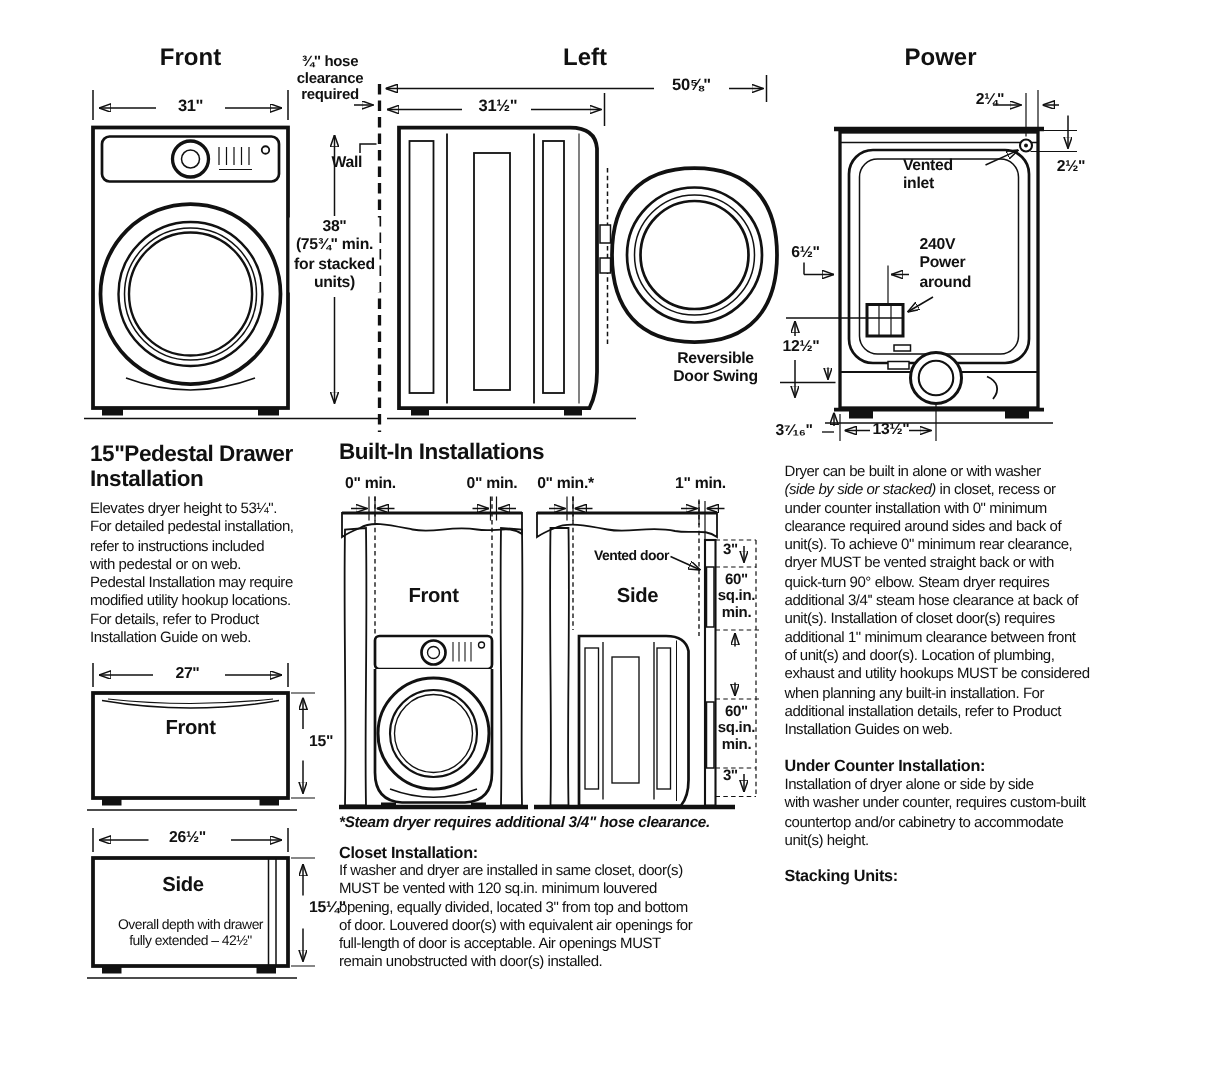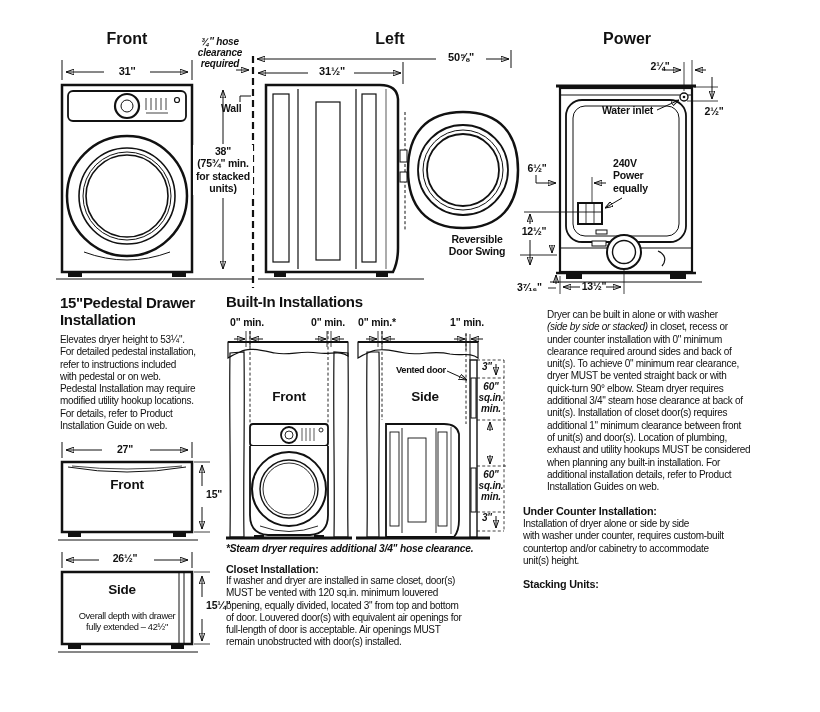--- a/index.html
+++ b/index.html
@@ -15,21 +15,21 @@
   .d{stroke-dasharray:3 2.2}.wd{stroke-dasharray:7 4}
   .lbl{position:absolute;font-weight:bold;font-size:10.5px;line-height:1.18;
        letter-spacing:-0.2px;white-space:pre-line;}
   .c{text-align:center}
   .bg{background:#fff}
   .ttl{font-size:16px;letter-spacing:0;}
   .h15{font-size:15px;line-height:1.12;letter-spacing:-0.3px;}
   .h13{font-size:13.5px;}
   .h10{font-size:10.8px;}
   .sm{font-size:9.3px;letter-spacing:-0.35px;line-height:1.15;}
-  .s10{font-size:10px;line-height:1.12;font-style:italic;}
+  .s10{font-size:10px;line-height:1.12;}
   .body-text{font-weight:normal;font-size:10px;letter-spacing:-0.3px;line-height:1.23;}
   .tight{line-height:1.18;}
   .it{font-style:italic;}
   .foot{font-style:italic;font-size:10.2px;}
 </style>
 </head>
 <body>
 <div id="page">
 
 <svg id="art" width="820" height="712" viewBox="0 0 820 712">
@@ -227,24 +227,24 @@
 for stacked
 units)</div>
 
 <div class="lbl c bg" style="left:438px;top:51px;width:46px;font-size:11px;">50⅝"</div>
 <div class="lbl c bg" style="left:310px;top:65px;width:44px;font-size:11px;">31½"</div>
 <div class="lbl c" style="left:435px;top:233px;width:84px;">Reversible
 Door Swing</div>
 
 <div class="lbl c" style="left:643px;top:60px;width:34px;">2¼"</div>
 <div class="lbl c" style="left:698px;top:105px;width:32px;">2½"</div>
-<div class="lbl" style="left:602px;top:104px;width:54px;">Water inlet</div>
+<div class="lbl" style="left:602px;top:104px;width:54px;">Vented inlet</div>
 <div class="lbl tight" style="left:613px;top:157px;width:50px;">240V
 Power
-equally</div>
+around</div>
 <div class="lbl c" style="left:521px;top:162px;width:32px;">6½"</div>
 <div class="lbl c bg" style="left:516px;top:225px;width:36px;">12½"</div>
 <div class="lbl" style="left:517px;top:281px;width:40px;">3⁷⁄₁₆"</div>
 <div class="lbl c" style="left:577px;top:280px;width:34px;">13½"</div>
 
 <div class="lbl h15" style="left:60px;top:295px;width:180px;">15"Pedestal Drawer
 Installation</div>
 <div class="lbl body-text" style="left:60px;top:334px;width:172px;">Elevates dryer height to 53¼".
 For detailed pedestal installation,
 refer to instructions included
@@ -280,21 +280,21 @@
 <div class="lbl s10" style="left:482px;top:512px;width:16px;">3''</div>
 <div class="lbl foot" style="left:226px;top:543px;width:285px;">*Steam dryer requires additional 3/4" hose clearance.</div>
 <div class="lbl h10" style="left:226px;top:563px;width:170px;">Closet Installation:</div>
 <div class="lbl body-text" style="left:226px;top:575px;width:288px;">If washer and dryer are installed in same closet, door(s)
 MUST be vented with 120 sq.in. minimum louvered
 opening, equally divided, located 3" from top and bottom
 of door. Louvered door(s) with equivalent air openings for
 full-length of door is acceptable. Air openings MUST
 remain unobstructed with door(s) installed.</div>
 
-<div class="lbl body-text" style="left:523px;top:309px;width:268px;margin-left:24px;"><span>Dryer can be built in alone or with washer
+<div class="lbl body-text" style="left:523px;top:309px;width:268px;"><span>Dryer can be built in alone or with washer
 </span><span class="it">(side by side or stacked)</span><span> in closet, recess or
 under counter installation with 0" minimum
 clearance required around sides and back of
 unit(s). To achieve 0" minimum rear clearance,
 dryer MUST be vented straight back or with
 quick-turn 90° elbow. Steam dryer requires
 additional 3/4'' steam hose clearance at back of
 unit(s). Installation of closet door(s) requires
 additional 1" minimum clearance between front
 of unit(s) and door(s). Location of plumbing,

